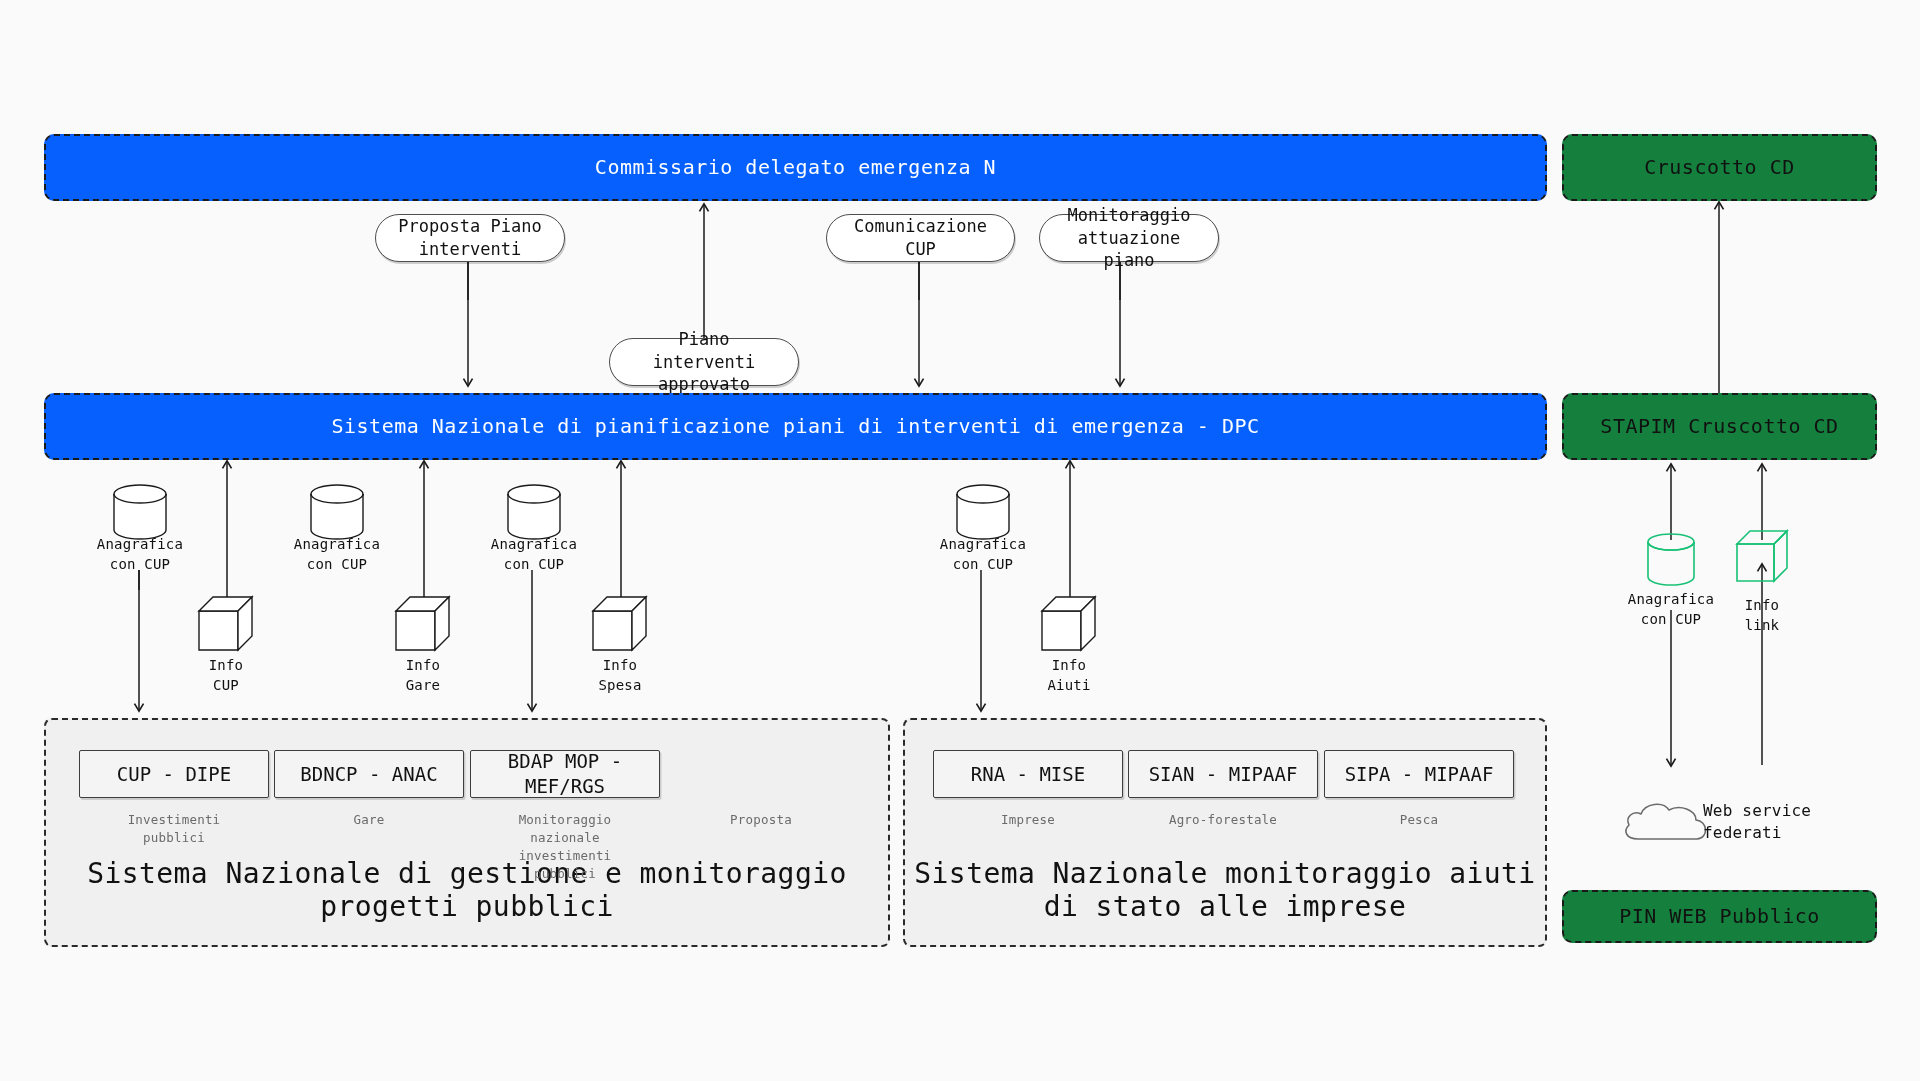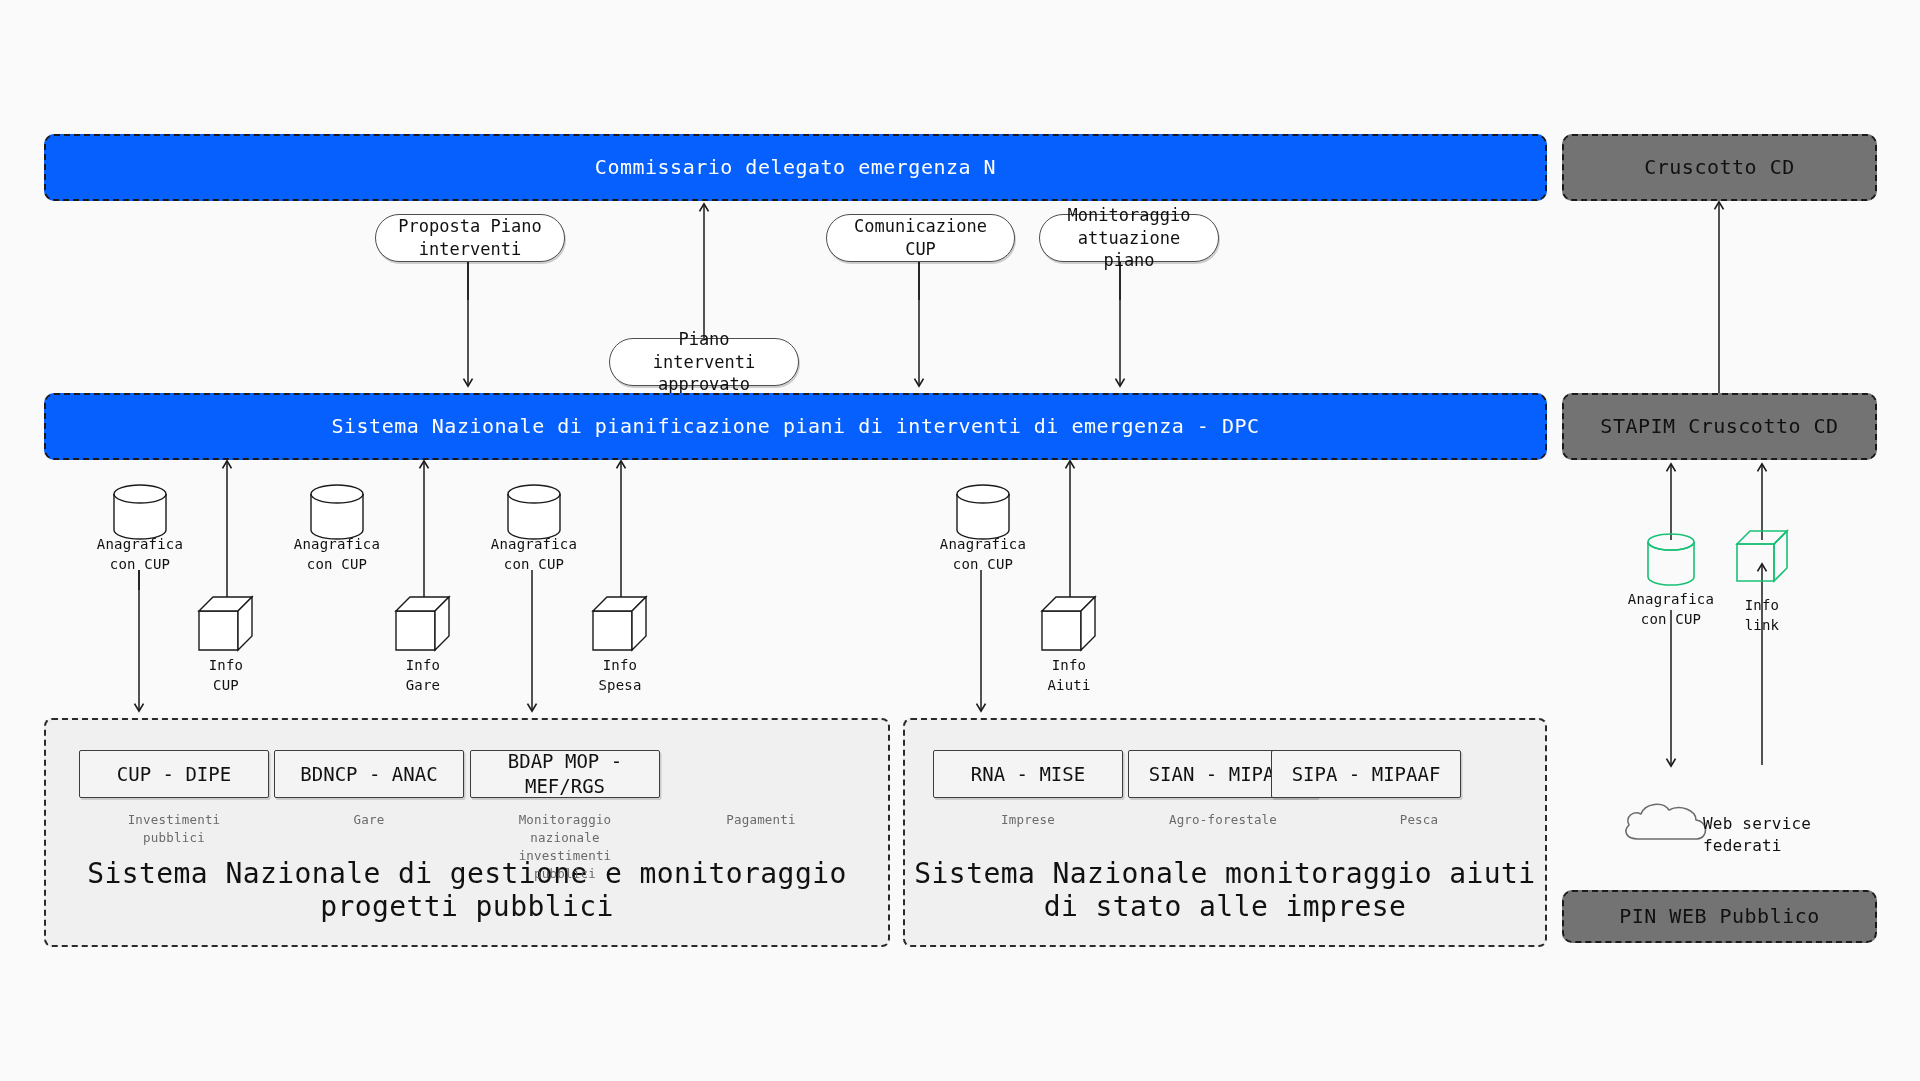--- a/index.html
+++ b/index.html
@@ -18,21 +18,21 @@
   
   .bar{
     border:2px dashed #1a1a1a;
     border-radius:10px;
     color:#ffffff;
     font-size:20px;
     letter-spacing:.5px;
     line-height:1.25;
   }
   .bar.blue{background:#0560fd;}
-  .bar.green{background:#737373;color:#111111;justify-content:center;}
+  .bar.green{background:#15803d;color:#111111;justify-content:center;}
 
   
   .pill{
     background:#ffffff;
     border:1.6px solid #4d4d4d;
     border-radius:999px;
     color:#111111;
     font-size:17px;
     line-height:1.35;
     box-shadow:1px 2px 0 rgba(0,0,0,.18);
@@ -259,21 +259,21 @@
   </div>
   <div class="iconlabel" style="left: 1712px; top: 596px; width: 100px; white-space: pre-line;">Info
 link</div>
 
   <div class="iconwrap" style="left:1620px;top:798px;">
     <svg width="92" height="46" viewBox="0 0 92 46">
       <path d="M18 41 C6 41 3 33 9 27 C5 19 13 12 21 16 C25 5 43 3 49 12
                C60 6 76 12 76 22 C88 23 89 40 77 41 Z" fill="none" stroke="#6b6b6b" stroke-width="1.6" stroke-linejoin="round"></path>
     </svg>
   </div>
-  <div class="iconlabel" style="left: 1703px; top: 800px; width: 180px; text-align: left; font-size: 16px; white-space: pre-line; margin-top: 13px;">Web service
+  <div class="iconlabel" style="left: 1703px; top: 800px; width: 180px; text-align: left; font-size: 16px; white-space: pre-line;">Web service
 federati</div>
 
   <div class="subgraph" style="left:44px;top:718px;width:846px;height:229px;">
     <div class="subgraph-title">Sistema Nazionale di gestione e monitoraggio progetti pubblici</div>
   </div>
 
   <div class="node sqbox" style="left:79px;top:750px;width:190px;height:48px;">
     <span style="white-space:pre-line">CUP - DIPE</span>
   </div>
   <div class="caption" style="left: 79px; top: 811px; width: 190px; white-space: pre-line;">Investimenti
@@ -286,37 +286,37 @@
 
   <div class="node sqbox" style="left:470px;top:750px;width:190px;height:48px;">
     <span style="white-space:pre-line">BDAP MOP -
 MEF/RGS</span>
   </div>
   <div class="caption" style="left: 470px; top: 811px; width: 190px; white-space: pre-line;">Monitoraggio
 nazionale
 investimenti
 pubblici</div>
 
-  <div class="caption" style="left: 666px; top: 811px; width: 190px; white-space: pre-line;">Pagamenti</div>
+  <div class="caption" style="left: 666px; top: 811px; width: 190px; white-space: pre-line;">Proposta</div>
 
   <div class="subgraph" style="left:903px;top:718px;width:644px;height:229px;">
     <div class="subgraph-title">Sistema Nazionale monitoraggio aiuti di stato alle imprese</div>
   </div>
 
   <div class="node sqbox" style="left:933px;top:750px;width:190px;height:48px;">
     <span style="white-space:pre-line">RNA - MISE</span>
   </div>
   <div class="caption" style="left: 933px; top: 811px; width: 190px; white-space: pre-line;">Imprese</div>
 
   <div class="node sqbox" style="left:1128px;top:750px;width:190px;height:48px;justify-content:center;">
     <span style="white-space:pre-line">SIAN - MIPAAF</span>
   </div>
   <div class="caption" style="left: 1128px; top: 811px; width: 190px; white-space: pre-line;">Agro-forestale</div>
 
-  <div class="node sqbox" style="left:1271px;top:750px;width:190px;height:48px;">
+  <div class="node sqbox" style="left:1324px;top:750px;width:190px;height:48px;">
     <span style="white-space:pre-line">SIPA - MIPAAF</span>
   </div>
   <div class="caption" style="left: 1324px; top: 811px; width: 190px; white-space: pre-line;">Pesca</div>
 
   <div class="node bar green" style="left:1562px;top:890px;width:315px;height:53px;">
     <span>PIN WEB Pubblico</span>
   </div>
 
 </div>
 

